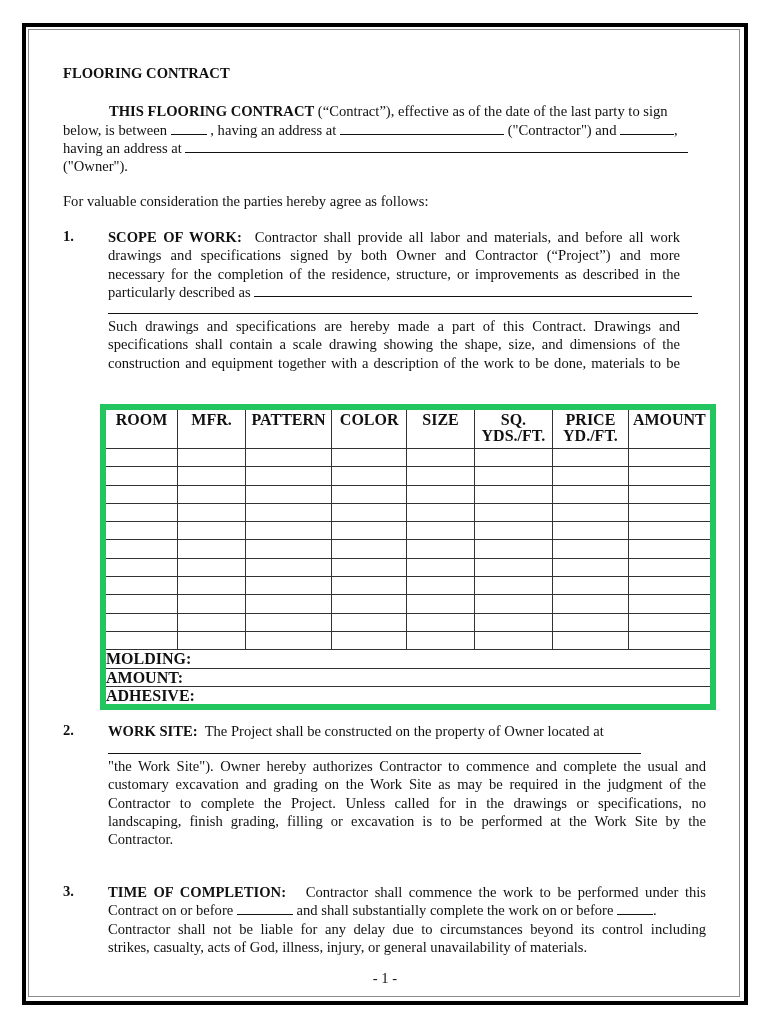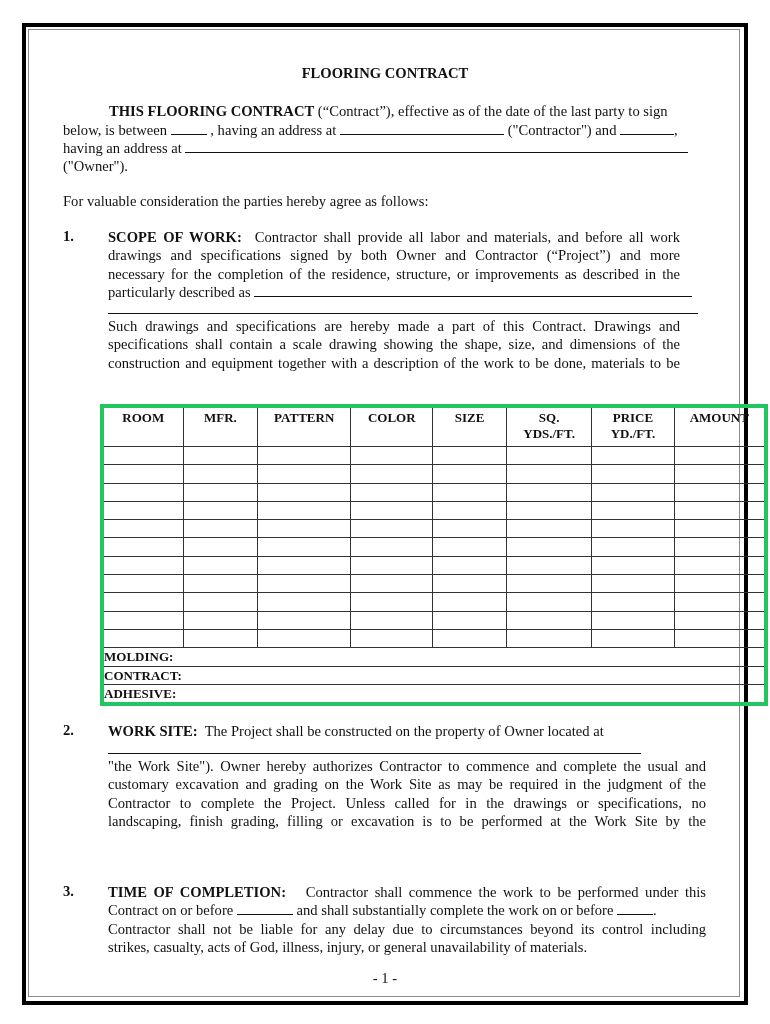--- a/index.html
+++ b/index.html
@@ -4,30 +4,30 @@
 <style>
   html, body { margin: 0; padding: 0; background: #ffffff; }
   body { width: 770px; height: 1024px; position: relative; overflow: hidden;
          font-family: "Liberation Serif", serif; color: #111; font-size: 14.6px; }
   .frame-outer { position: absolute; left: 22px; top: 23px; width: 718px; height: 974px;
                  border: 4px solid #000; }
   .frame-inner { position: absolute; left: 28px; top: 29px; width: 710px; height: 966px;
                  border: 1px solid #8a8a8a; }
   .page { position: absolute; left: 63px; top: 0; width: 644px; }
   .abs { position: absolute; white-space: nowrap; }
-  .title { position: absolute; top: 65px; left: 0; width: 644px; text-align: center; font-weight: bold; }
+  .title { position: absolute; top: 65px; left: 0; width: 644px; text-align: left; font-weight: bold; }
   .b { font-weight: bold; }
   p { margin: 0; }
   .line { line-height: 18.3px; }
   .just { text-align: justify; text-align-last: justify; }
   .blank { display: inline-block; border-bottom: 1px solid #111; height: 12px; vertical-align: baseline; }
   .num { position: absolute; font-weight: bold; }
   .rule { position: absolute; border-top: 1px solid #111; }
-  table.items { position: absolute; left: 100px; top: 404px; width: 668px; border-collapse: collapse;
-                border: 4px solid #22c55e; font-size: 13px; }
+  table.items { position: absolute; left: 100px; top: 404px; width: 616px; border-collapse: collapse;
+                border: 6px solid #22c55e; font-size: 16px; }
   table.items th, table.items td { border: 1px solid #333; padding: 0; }
   table.items th { font-weight: bold; vertical-align: top; text-align: center; line-height: 16px;
                    height: 36px; padding-top: 2px; }
   table.items td { height: 17.3px; }
   table.items td.full { font-weight: bold; text-align: left; height: 17.3px; line-height: 17px; }
   .footer { position: absolute; top: 970px; left: 0; width: 644px; text-align: center; }
 </style>
 </head>
 <body>
 
@@ -221,40 +221,41 @@
         <td></td>
         <td></td>
         <td></td>
         <td></td>
         <td></td>
       </tr>
       <tr>
         <td colspan="8" class="full">MOLDING:</td>
       </tr>
       <tr>
-        <td colspan="8" class="full">CONTRACT:</td>
+        <td colspan="8" class="full">AMOUNT:</td>
       </tr>
       <tr>
         <td colspan="8" class="full">ADHESIVE:</td>
       </tr>
     </tbody>
 </table>
 
 <div class="page">
 
   <div class="num" style="top:722px; left:0;">2.</div>
   <div class="abs line" style="top:722px; left:45px;">
     <span class="b">WORK SITE:</span>&nbsp; <span>The Project shall be constructed on the property of Owner located at</span>
   </div>
   <div class="rule" style="top:753px; left:45px; width:533px;"></div>
   <div class="abs" style="top:757px; left:45px; width:598px;">
     <p class="line just">"the Work Site").  Owner hereby authorizes Contractor to commence and complete the usual and</p>
     <p class="line just">customary excavation and grading on the Work Site as may be required in the judgment of the</p>
     <p class="line just">Contractor to complete the Project.  Unless called for in the drawings or specifications, no</p>
     <p class="line just">landscaping, finish grading, filling or excavation is to be performed at the Work Site by the</p>
+    <p class="line">Contractor.</p>
   </div>
 
   <div class="num" style="top:883px; left:0;">3.</div>
   <div class="abs" style="top:883px; left:45px; width:598px;">
     <p class="line just"><span class="b">TIME OF COMPLETION:</span>&nbsp;&nbsp; <span>Contractor shall commence the work to be performed under this</span></p>
     <p class="line"><span>Contract on or before </span><span class="blank" style="width:56px"></span><span> and shall substantially complete the work on or before </span><span class="blank" style="width:36px"></span><span>.</span></p>
     <p class="line just">Contractor shall not be liable for any delay due to circumstances beyond its control including</p>
     <p class="line">strikes, casualty, acts of God, illness, injury, or general unavailability of materials.</p>
   </div>
 

